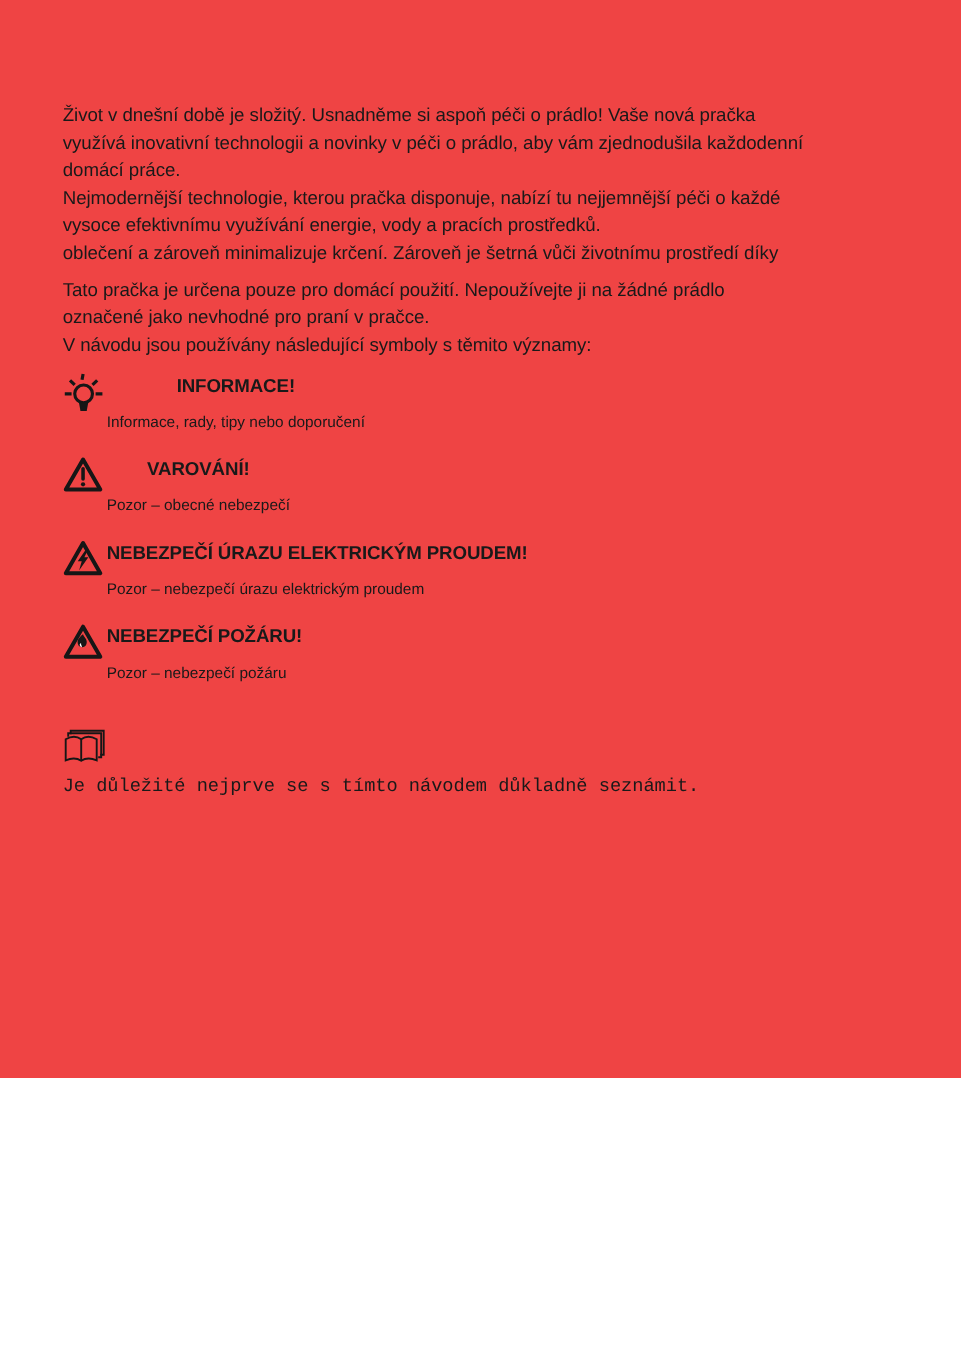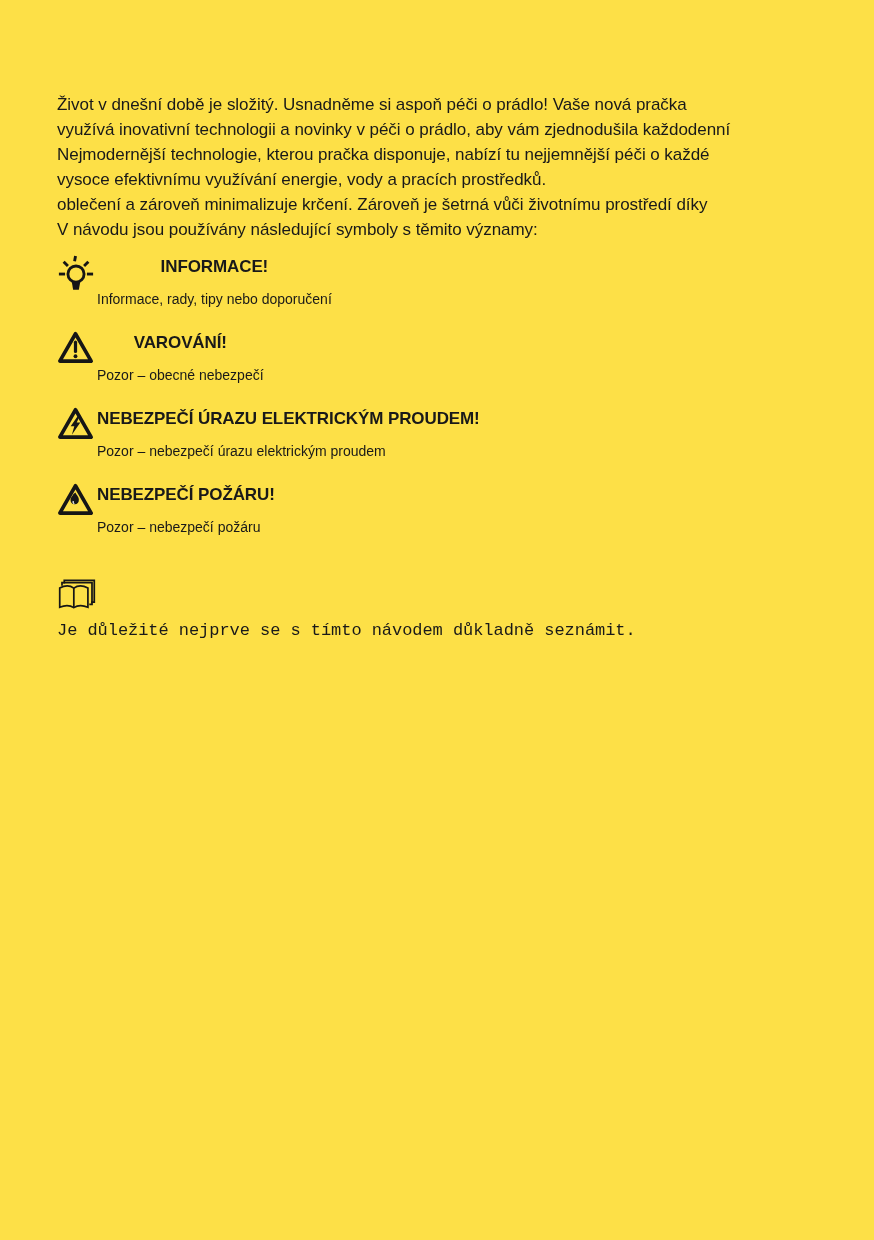--- a/index.html
+++ b/index.html
@@ -1,22 +1,22 @@
 <!DOCTYPE html>
 <html><head>
 <meta charset="utf-8">
 <style>
   * { margin: 0; padding: 0; box-sizing: border-box; }
   html, body { background: #ffffff; }
   body { font-family: "Liberation Sans", sans-serif; color: #191919; }
   .page {
     position: relative;
     width: 874px;
-    height: 1240px;
-    background: #fde047;
+    height: 980px;
+    background: #ef4444;
     overflow: hidden;
   }
   .content {
     padding: 92px 59px 0 57px;
   }
   .textline {
     font-size: 17px;
     line-height: 25px;
     white-space: nowrap;
     letter-spacing: -0.05px;
@@ -56,25 +56,30 @@
 </style>
 </head>
 <body>
 
 <div class="page">
   <div class="content">
 
     <div>
       <div class="textline">Život v dnešní době je složitý. Usnadněme si aspoň péči o prádlo! Vaše nová pračka</div>
       <div class="textline">využívá inovativní technologii a novinky v péči o prádlo, aby vám zjednodušila každodenní</div>
+      <div class="textline">domácí práce.</div>
       <div class="textline">Nejmodernější technologie, kterou pračka disponuje, nabízí tu nejjemnější péči o každé</div>
       <div class="textline">vysoce efektivnímu využívání energie, vody a pracích prostředků.</div>
       <div class="textline">oblečení a zároveň minimalizuje krčení. Zároveň je šetrná vůči životnímu prostředí díky</div>
     </div>
 
+    <div class="usage-note">
+      <div class="textline">Tato pračka je určena pouze pro domácí použití. Nepoužívejte ji na žádné prádlo</div>
+      <div class="textline">označené jako nevhodné pro praní v pračce.</div>
+    </div>
 
     <div class="symbols-intro textline">V návodu jsou používány následující symboly s těmito významy:</div>
 
     <div class="symbols-list">
 
       <div class="symbol-item">
         <span class="symbol-icon">
           <svg width="38" height="42" viewBox="0 0 40 42">
             <g class="ico" stroke-width="3" stroke-linecap="butt" fill="none">
               <line x1="2" y1="20" x2="8.5" y2="20"></line>

